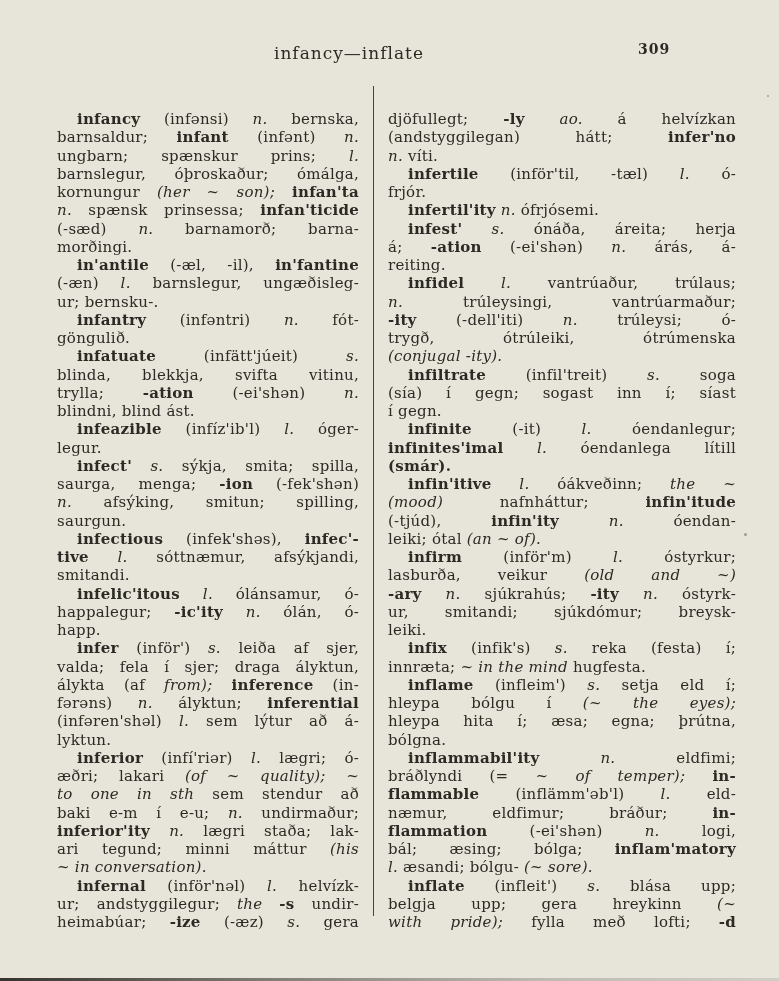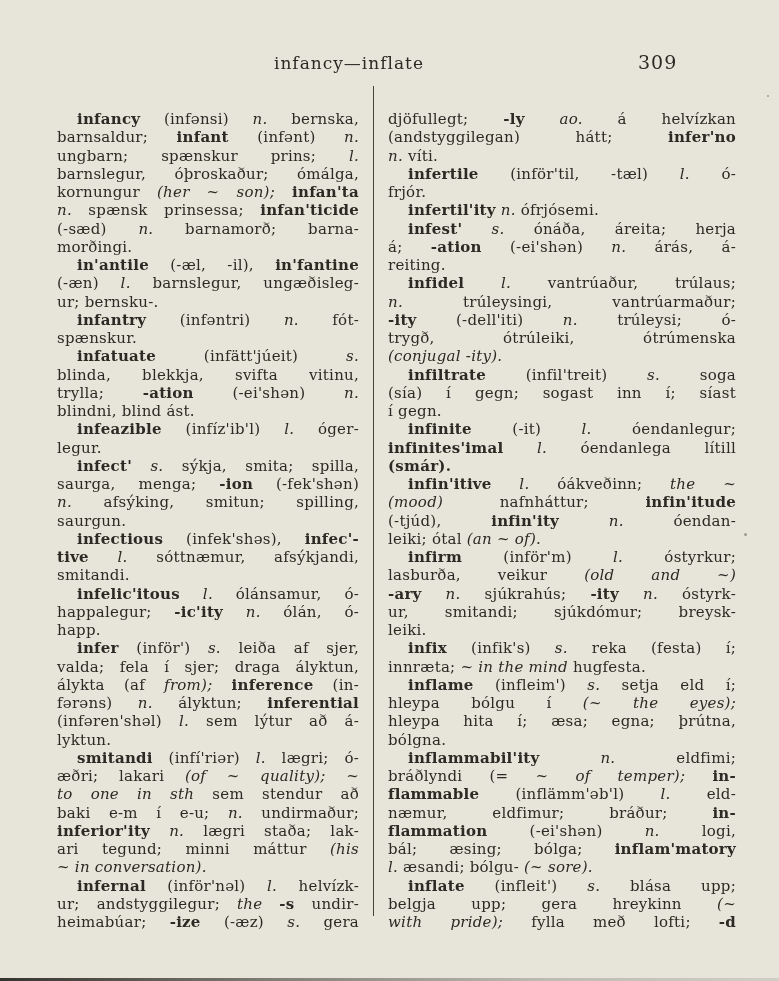--- a/index.html
+++ b/index.html
@@ -4,28 +4,28 @@
 <style>
   html,body{margin:0;padding:0;background:#b9b6a9;}
   .page{
     position:relative;
     width:779px;height:981px;
     background:var(--paper,#e7e5da);
     font-family:"DejaVu Serif", serif;
     color:var(--ink,#2c2a24);
     overflow:hidden;
   }
-  .header{position:absolute;top:53px;left:0;right:0;height:24px;}
+  .header{position:absolute;top:43px;left:0;right:0;height:24px;}
   .guide{
     position:absolute;left:349px;transform:translateX(-50%);
     font-size:17px;letter-spacing:1px;white-space:nowrap;
   }
   .pagenum{
     position:absolute;left:638px;top:-2px;
-    font-size:19px;font-weight:normal;letter-spacing:1px;text-align:right;
+    font-size:14px;font-weight:bold;letter-spacing:1px;text-align:right;
   }
   .rule{
     position:absolute;left:373px;top:86px;width:1px;height:830px;
     background:var(--rule,#45423a);
   }
   .col{position:absolute;top:90px;margin-top:20px;}
   .col-left{left:57px;width:302px;}
   .col-right{left:388px;width:348px;}
   .line{
     height:18.25px;line-height:18.25px;
@@ -62,21 +62,21 @@
       <div class="line">ungbarn; spænskur prins; <i>l.</i></div>
       <div class="line">barnslegur, óþroskaður; ómálga,</div>
       <div class="line">kornungur <i>(her ~ son);</i> <b>infan'ta</b></div>
       <div class="line"><i>n.</i> spænsk prinsessa; <b>infan'ticide</b></div>
       <div class="line">(-sæd) <i>n.</i> barnamorð; barna-</div>
       <div class="line end">morðingi.</div>
       <div class="line ind"><b>in'antile</b> (-æl, -il), <b>in'fantine</b></div>
       <div class="line">(-æn) <i>l.</i> barnslegur, ungæðisleg-</div>
       <div class="line end">ur; bernsku-.</div>
       <div class="line ind"><b>infantry</b> (infəntri) <i>n.</i> fót-</div>
-      <div class="line end">spænskur.</div>
+      <div class="line end">göngulið.</div>
       <div class="line ind"><b>infatuate</b> (infätt'júeit) <i>s.</i></div>
       <div class="line">blinda, blekkja, svifta vitinu,</div>
       <div class="line">trylla; <b>-ation</b> (-ei'shən) <i>n.</i></div>
       <div class="line end">blindni, blind ást.</div>
       <div class="line ind"><b>infeazible</b> (infíz'ib'l) <i>l.</i> óger-</div>
       <div class="line end">legur.</div>
       <div class="line ind"><b>infect'</b> <i>s.</i> sýkja, smita; spilla,</div>
       <div class="line">saurga, menga; <b>-ion</b> (-fek'shən)</div>
       <div class="line"><i>n.</i> afsýking, smitun; spilling,</div>
       <div class="line end">saurgun.</div>
@@ -85,21 +85,21 @@
       <div class="line end">smitandi.</div>
       <div class="line ind"><b>infelic'itous</b> <i>l.</i> ólánsamur, ó-</div>
       <div class="line">happalegur; <b>-ic'ity</b> <i>n.</i> ólán, ó-</div>
       <div class="line end">happ.</div>
       <div class="line ind"><b>infer</b> (inför') <i>s.</i> leiða af sjer,</div>
       <div class="line">valda; fela í sjer; draga ályktun,</div>
       <div class="line">álykta (af <i>from);</i> <b>inference</b> (in-</div>
       <div class="line">fərəns) <i>n.</i> ályktun; <b>inferential</b></div>
       <div class="line">(infəren'shəl) <i>l.</i> sem lýtur að á-</div>
       <div class="line end">lyktun.</div>
-      <div class="line ind"><b>smitandi</b> (infí'riər) <i>l.</i> lægri; ó-</div>
+      <div class="line ind"><b>inferior</b> (infí'riər) <i>l.</i> lægri; ó-</div>
       <div class="line">æðri; lakari <i>(of ~ quality); ~</i></div>
       <div class="line"><i>to one in sth</i> sem stendur að</div>
       <div class="line">baki e-m í e-u; <i>n.</i> undirmaður;</div>
       <div class="line"><b>inferior'ity</b> <i>n.</i> lægri staða; lak-</div>
       <div class="line">ari tegund; minni máttur <i>(his</i></div>
       <div class="line end"><i>~ in conversation).</i></div>
       <div class="line ind"><b>infernal</b> (inför'nəl) <i>l.</i> helvízk-</div>
       <div class="line">ur; andstyggilegur; <i>the</i> <b>-s</b> undir-</div>
       <div class="line">heimabúar; <b>-ize</b> (-æz) <i>s.</i> gera</div>
     </div>

